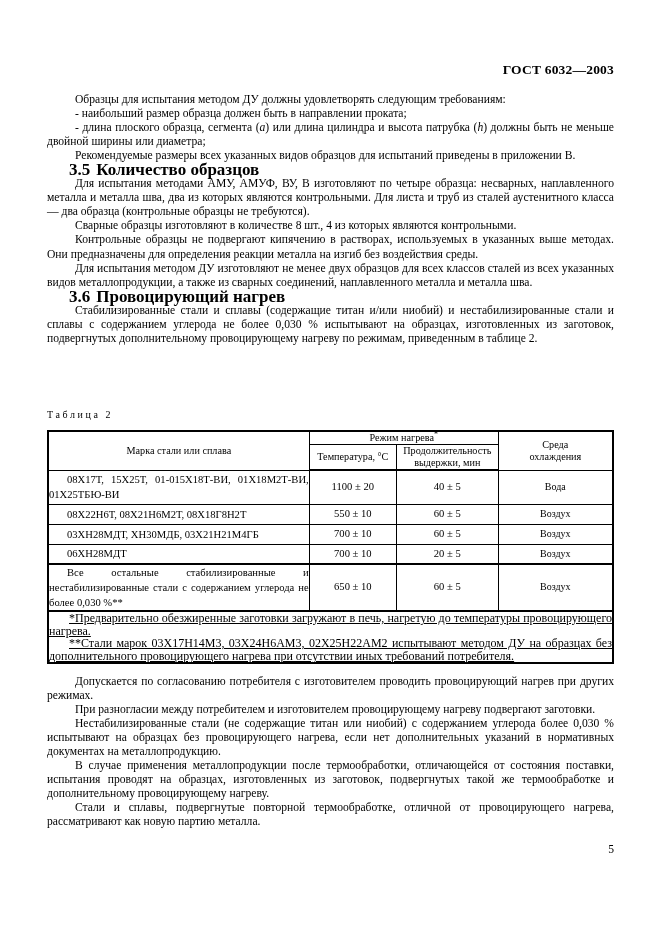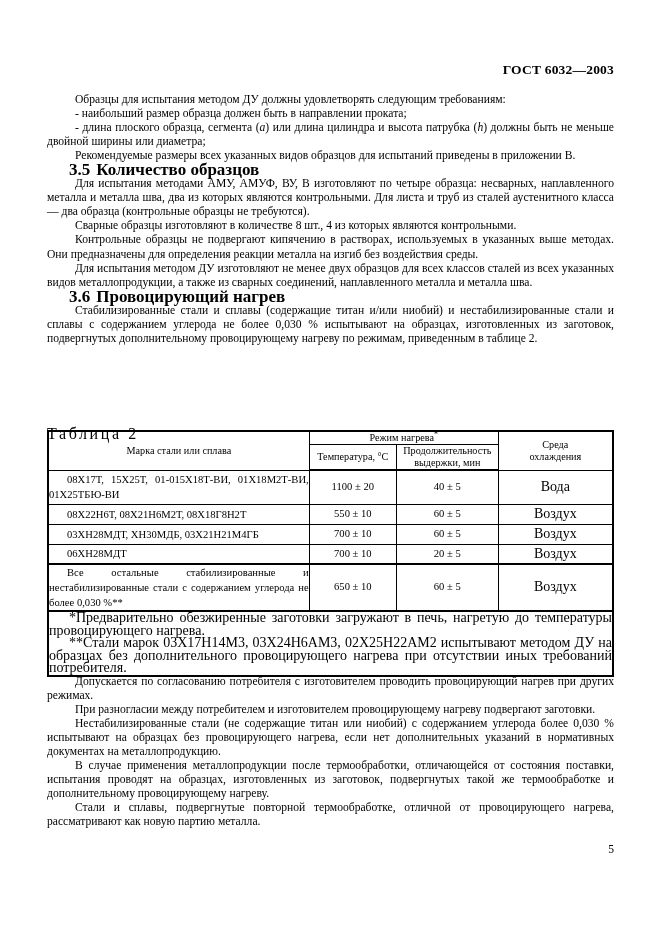--- a/index.html
+++ b/index.html
@@ -57,23 +57,22 @@
   }
   .heading .num { margin-right: 6px; }
 
   em.it { font-style: italic; }
 
   
   .table-caption {
     position: absolute;
     left: 47px;
     top: 409px;
-    font-size: 16px;
+    font-size: 10px;
     letter-spacing: 2.6px;
-    margin-top: 16px;
   }
 
   
   .tbl-wrap {
     position: absolute;
     left: 47px;
     top: 430px;
     width: 567px;
   }
   table.gost {
@@ -113,28 +112,29 @@
   }
   .val-cell {
     text-align: center;
     padding: 3px 4px;
     white-space: nowrap;
     font-size: 10.6px;
   }
   .env-cell {
     text-align: center;
     padding: 3px 4px;
-    font-size: 14px;
+    font-size: 10px;
   }
   .note-cell {
     text-align: justify;
     text-justify: inter-word;
     padding: 4px 7px 5px 7px;
-    font-size: 14px;
+    font-size: 12px;
     line-height: 12.6px;
+    text-decoration: underline;
   }
   .note-p { margin: 0; text-indent: 20px; }
 
   sup.fn { font-size: 0.78em; vertical-align: super; line-height: 0; }
 
   
   .folio {
     position: absolute;
     right: 47px;
     top: 843px;

